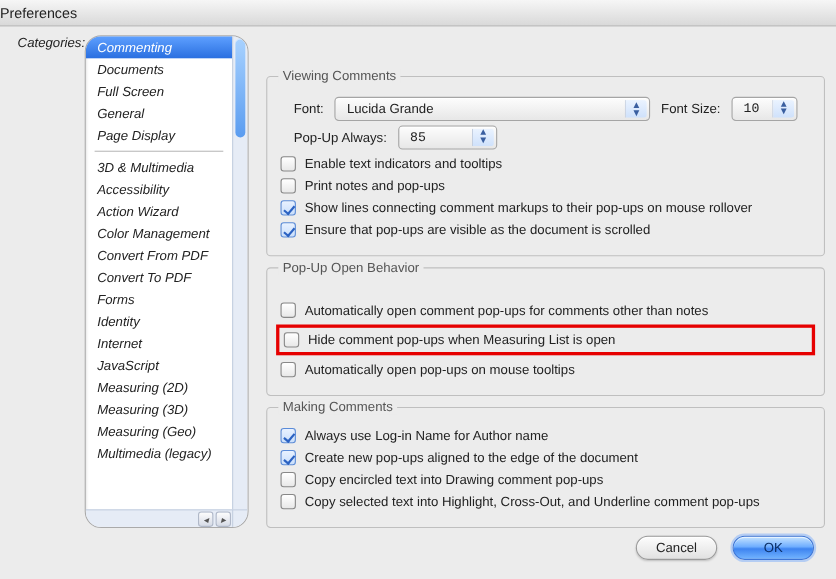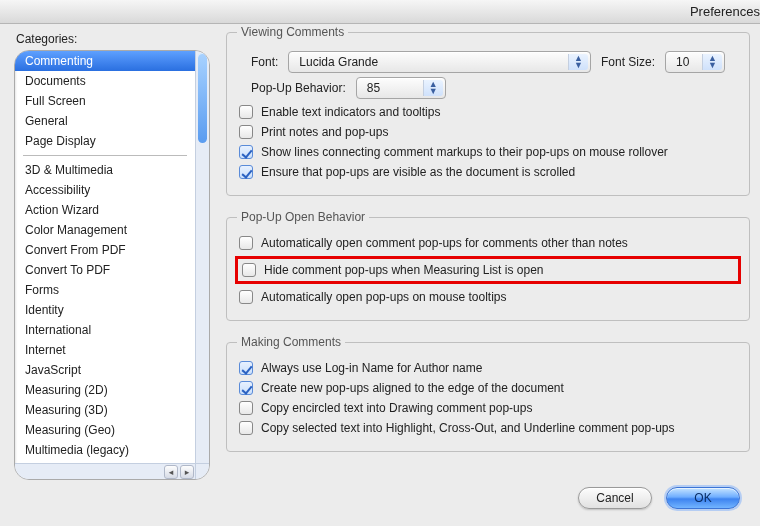--- a/index.html
+++ b/index.html
@@ -15,35 +15,36 @@
     height: 526px;
     background: #ececec;
     position: relative;
     display: flex;
     flex-direction: column;
   }
   .titlebar {
     height: 24px;
     background: linear-gradient(#f6f6f6, #d9d9d9);
     border-bottom: 1px solid #b5b5b5;
-    text-align: right;
+    text-align: left;
     line-height: 24px;
     font-size: 13px;
     color: #222;
   }
   .body {
     flex: 1;
     display: flex;
     padding: 8px 10px 0 14px;
   }
   
   .cat-col {
-    width: 196px;
-    display: flex;
-    flex-direction: column;
+    width: 212px;
+    display: flex;
+    flex-direction: row;
+    font-style: italic;
   }
   .cat-label {
     margin: 0 0 4px 2px;
   }
   .listbox-frame {
     flex: 1;
     border: 1px solid #aaa;
     border-radius: 15px;
     background: #fff;
     position: relative;
@@ -115,21 +116,22 @@
     border-top: 1px solid #c4cfe0;
     border-left: 1px solid #c4cfe0;
   }
 
   
   .content {
     flex: 1;
     padding: 0 0 0 16px;
     display: flex;
     flex-direction: column;
-    gap: 21px;
+    gap: 10px;
+    justify-content: flex-end;
   }
   .group {
     border: 1px solid #bfbfbf;
     border-radius: 4px;
     background: #ececec;
     padding: 10px 12px 10px 12px;
     position: relative;
   }
   .group-title {
     position: absolute;
@@ -151,21 +153,21 @@
     height: 22px;
     border: 1px solid #a5a5a5;
     border-radius: 4px;
     background: linear-gradient(#fdfdfd,#e7e7e7);
     display: flex;
     align-items: center;
     padding: 0 28px 0 10px;
     position: relative;
     box-shadow: inset 0 1px 0 #fff;
   }
-  .popup.small { flex: 0 0 60px; }
+  .popup.small { flex: 0 0 60px; font-family: Liberation Mono, monospace; }
   .popup .arrows {
     position: absolute;
     right: 2px; top: 2px; bottom: 2px;
     width: 20px;
     border-left: 1px solid #c4cfe0;
     border-radius: 0 3px 3px 0;
     background: linear-gradient(#eaf3ff,#cfe1fb);
     display: flex;
     flex-direction: column;
     align-items: center;
@@ -253,21 +255,20 @@
             <div class="list-item">Page Display</div>
             <div class="list-sep"></div>
             <div class="list-item">3D &amp; Multimedia</div>
             <div class="list-item">Accessibility</div>
             <div class="list-item">Action Wizard</div>
             <div class="list-item">Color Management</div>
             <div class="list-item">Convert From PDF</div>
             <div class="list-item">Convert To PDF</div>
             <div class="list-item">Forms</div>
             <div class="list-item">Identity</div>
-            <div class="list-item">International</div>
             <div class="list-item">Internet</div>
             <div class="list-item">JavaScript</div>
             <div class="list-item">Measuring (2D)</div>
             <div class="list-item">Measuring (3D)</div>
             <div class="list-item">Measuring (Geo)</div>
             <div class="list-item">Multimedia (legacy)</div>
           </div>
         <div class="v-scroll">
             <div class="thumb"></div>
           </div>
@@ -290,21 +291,21 @@
             <span>Lucida Grande</span>
             <span class="arrows">▲<br>▼</span>
           </div>
           <span class="label-inline">Font Size:</span>
           <div class="popup small">
             <span>10</span>
             <span class="arrows">▲<br>▼</span>
           </div>
         </div>
         <div class="row">
-          <span class="label-inline">Pop-Up Behavior:</span>
+          <span class="label-inline">Pop-Up Always:</span>
           <div class="popup small" style="flex:0 0 90px;">
             <span>85</span>
             <span class="arrows">▲<br>▼</span>
           </div>
         </div>
         <div class="checkbox-row">
           <div class="checkbox"></div>
           <span>Enable text indicators and tooltips</span>
         </div>
         <div class="checkbox-row">
@@ -314,21 +315,21 @@
         <div class="checkbox-row">
           <div class="checkbox checked"></div>
           <span>Show lines connecting comment markups to their pop-ups on mouse rollover</span>
         </div>
         <div class="checkbox-row">
           <div class="checkbox checked"></div>
           <span>Ensure that pop-ups are visible as the document is scrolled</span>
         </div>
       </div>
 
-      <div class="group" style="padding-top:12px;">
+      <div class="group" style="padding-top:25px;">
         <div class="group-title">Pop-Up Open Behavior</div>
         <div class="checkbox-row">
           <div class="checkbox"></div>
           <span>Automatically open comment pop-ups for comments other than notes</span>
         </div>
         <div class="highlight-red">
           <div class="checkbox-row" style="margin:2px 0;">
             <div class="checkbox"></div>
             <span>Hide comment pop-ups when Measuring List is open</span>
           </div>

